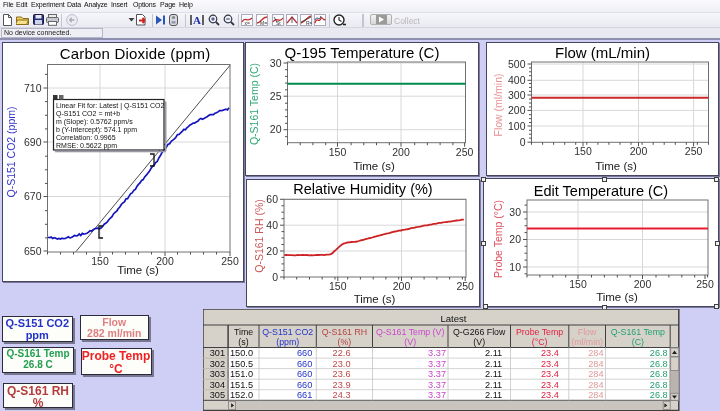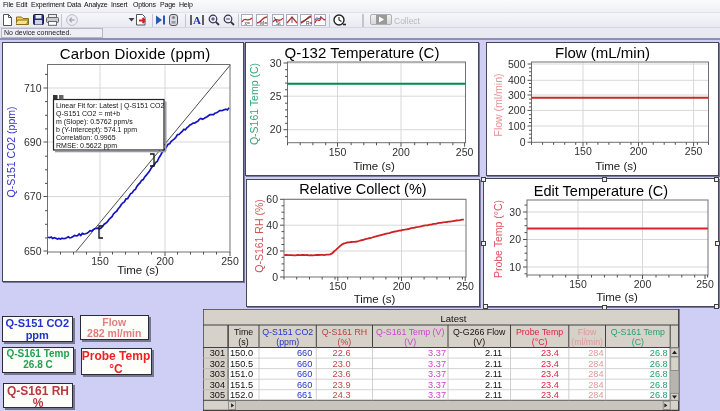--- a/index.html
+++ b/index.html
@@ -230,21 +230,21 @@
     <line x1="42.5" y1="41.1" x2="40.0" y2="41.1" stroke="#505050" stroke-width="1"></line>
     <line x1="42.5" y1="47.8" x2="40.0" y2="47.8" stroke="#505050" stroke-width="1"></line>
     <line x1="42.5" y1="61.2" x2="40.0" y2="61.2" stroke="#505050" stroke-width="1"></line>
     <line x1="42.5" y1="67.9" x2="40.0" y2="67.9" stroke="#505050" stroke-width="1"></line>
     <line x1="42.5" y1="74.6" x2="40.0" y2="74.6" stroke="#505050" stroke-width="1"></line>
     <line x1="42.5" y1="81.3" x2="40.0" y2="81.3" stroke="#505050" stroke-width="1"></line>
     <line x1="42.5" y1="94.7" x2="40.0" y2="94.7" stroke="#505050" stroke-width="1"></line>
     <line x1="42.5" y1="41.7" x2="220.5" y2="41.7" stroke="#008a4c" stroke-width="2"></line>
     <text x="129" y="128" font-size="11.5" fill="#202020" text-anchor="middle">Time (s)</text>
   </svg>
-<div class="ptitle" style="left:245px;top:44px;width:234px;font-size:15px;">Q-132 Temperature (C)</div>
+<div class="ptitle" style="left:245px;top:44px;width:234px;font-size:15px;">Q-195 Temperature (C)</div>
 <div class="ylab" style="left:210px;top:98px;width:88px;font-size:10.5px;color:#2fa874;text-align:center;">Q-S161 Temp (C)</div>
 <div class="panel" style="left:486px;top:42px;width:233px;height:134px;"></div>
 <svg class="abs" style="left:486px;top:42px" width="233" height="134" viewBox="0 0 233 134">
     <line x1="97" y1="20" x2="97" y2="100.3" stroke="#d8d8d8" stroke-width="1"></line>
     <line x1="152.5" y1="20" x2="152.5" y2="100.3" stroke="#d8d8d8" stroke-width="1"></line>
     <line x1="207.6" y1="20" x2="207.6" y2="100.3" stroke="#d8d8d8" stroke-width="1"></line>
     <line x1="45.5" y1="84" x2="222.5" y2="84" stroke="#d8d8d8" stroke-width="1"></line>
     <line x1="45.5" y1="68.4" x2="222.5" y2="68.4" stroke="#d8d8d8" stroke-width="1"></line>
     <line x1="45.5" y1="53" x2="222.5" y2="53" stroke="#d8d8d8" stroke-width="1"></line>
     <line x1="45.5" y1="38.3" x2="222.5" y2="38.3" stroke="#d8d8d8" stroke-width="1"></line>
@@ -347,21 +347,21 @@
     <line x1="38" y1="39.7" x2="35.5" y2="39.7" stroke="#505050" stroke-width="1"></line>
     <line x1="38" y1="52.6" x2="35.5" y2="52.6" stroke="#505050" stroke-width="1"></line>
     <line x1="38" y1="59.1" x2="35.5" y2="59.1" stroke="#505050" stroke-width="1"></line>
     <line x1="38" y1="65.5" x2="35.5" y2="65.5" stroke="#505050" stroke-width="1"></line>
     <line x1="38" y1="78.4" x2="35.5" y2="78.4" stroke="#505050" stroke-width="1"></line>
     <line x1="38" y1="84.9" x2="35.5" y2="84.9" stroke="#505050" stroke-width="1"></line>
     <line x1="38" y1="91.4" x2="35.5" y2="91.4" stroke="#505050" stroke-width="1"></line>
     <path d="M38.3 76.1 L40.2 76.0 L42.1 76.1 L44.0 76.1 L45.9 76.1 L47.8 76.3 L49.8 76.3 L51.7 75.9 L53.6 76.1 L55.5 76.0 L57.4 75.8 L59.3 76.1 L61.2 76.0 L63.1 76.3 L65.0 76.2 L67.0 76.3 L68.9 76.1 L70.8 75.9 L72.7 76.0 L74.6 75.9 L76.5 75.9 L78.4 76.1 L80.3 75.7 L82.2 75.7 L84.2 75.3 L86.1 74.4 L88.0 72.5 L89.9 70.9 L91.8 69.1 L93.7 67.3 L95.6 65.7 L97.5 64.6 L99.4 64.1 L101.4 63.5 L103.3 63.4 L105.2 63.0 L107.1 62.8 L109.0 62.9 L110.9 62.5 L112.8 62.0 L114.7 61.3 L116.6 61.0 L118.6 60.4 L120.5 60.0 L122.4 59.4 L124.3 59.0 L126.2 58.5 L128.1 57.9 L130.0 57.4 L131.9 56.8 L133.8 56.4 L135.8 55.8 L137.7 55.3 L139.6 54.8 L141.5 54.4 L143.4 54.2 L145.3 53.4 L147.2 52.9 L149.1 52.5 L151.0 52.2 L153.0 51.7 L154.9 51.5 L156.8 50.8 L158.7 50.6 L160.6 50.3 L162.5 50.0 L164.4 49.3 L166.3 48.8 L168.2 48.8 L170.2 48.1 L172.1 47.9 L174.0 47.6 L175.9 47.2 L177.8 46.7 L179.7 46.3 L181.6 46.3 L183.5 45.7 L185.4 45.6 L187.4 44.9 L189.3 44.8 L191.2 44.3 L193.1 43.9 L195.0 43.8 L196.9 43.3 L198.8 43.2 L200.7 43.0 L202.6 42.6 L204.5 42.5 L206.5 42.2 L208.4 41.8 L210.3 41.5 L212.2 41.4 L214.1 41.2 L216.0 40.6 L217.9 40.6" fill="none" stroke="#cc2222" stroke-width="1.8"></path>
     <text x="128.5" y="124" font-size="11.5" fill="#202020" text-anchor="middle">Time (s)</text>
   </svg>
-<div class="ptitle" style="left:246px;top:181px;width:234px;font-size:14.5px;">Relative Collect (%)</div>
+<div class="ptitle" style="left:246px;top:181px;width:234px;font-size:14.5px;">Relative Humidity (%)</div>
 <div class="ylab" style="left:218px;top:229.5px;width:82px;font-size:10.5px;color:#cc5555;text-align:center;">Q-S161 RH (%)</div>
 <div class="panel" style="left:483px;top:178px;width:236px;height:129px;"></div>
 <svg class="abs" style="left:483px;top:178px" width="236" height="129" viewBox="0 0 236 129">
     <line x1="95" y1="22" x2="95" y2="97" stroke="#d8d8d8" stroke-width="1"></line>
     <line x1="159.5" y1="22" x2="159.5" y2="97" stroke="#d8d8d8" stroke-width="1"></line>
     <line x1="44" y1="34" x2="225" y2="34" stroke="#d8d8d8" stroke-width="1"></line>
     <line x1="44" y1="61.5" x2="225" y2="61.5" stroke="#d8d8d8" stroke-width="1"></line>
     <line x1="44" y1="89" x2="225" y2="89" stroke="#d8d8d8" stroke-width="1"></line>
     <rect x="44" y="22" width="181" height="75" fill="none" stroke="#707070" stroke-width="1"></rect>
     <line x1="95" y1="97" x2="95" y2="101" stroke="#505050" stroke-width="1"></line>

